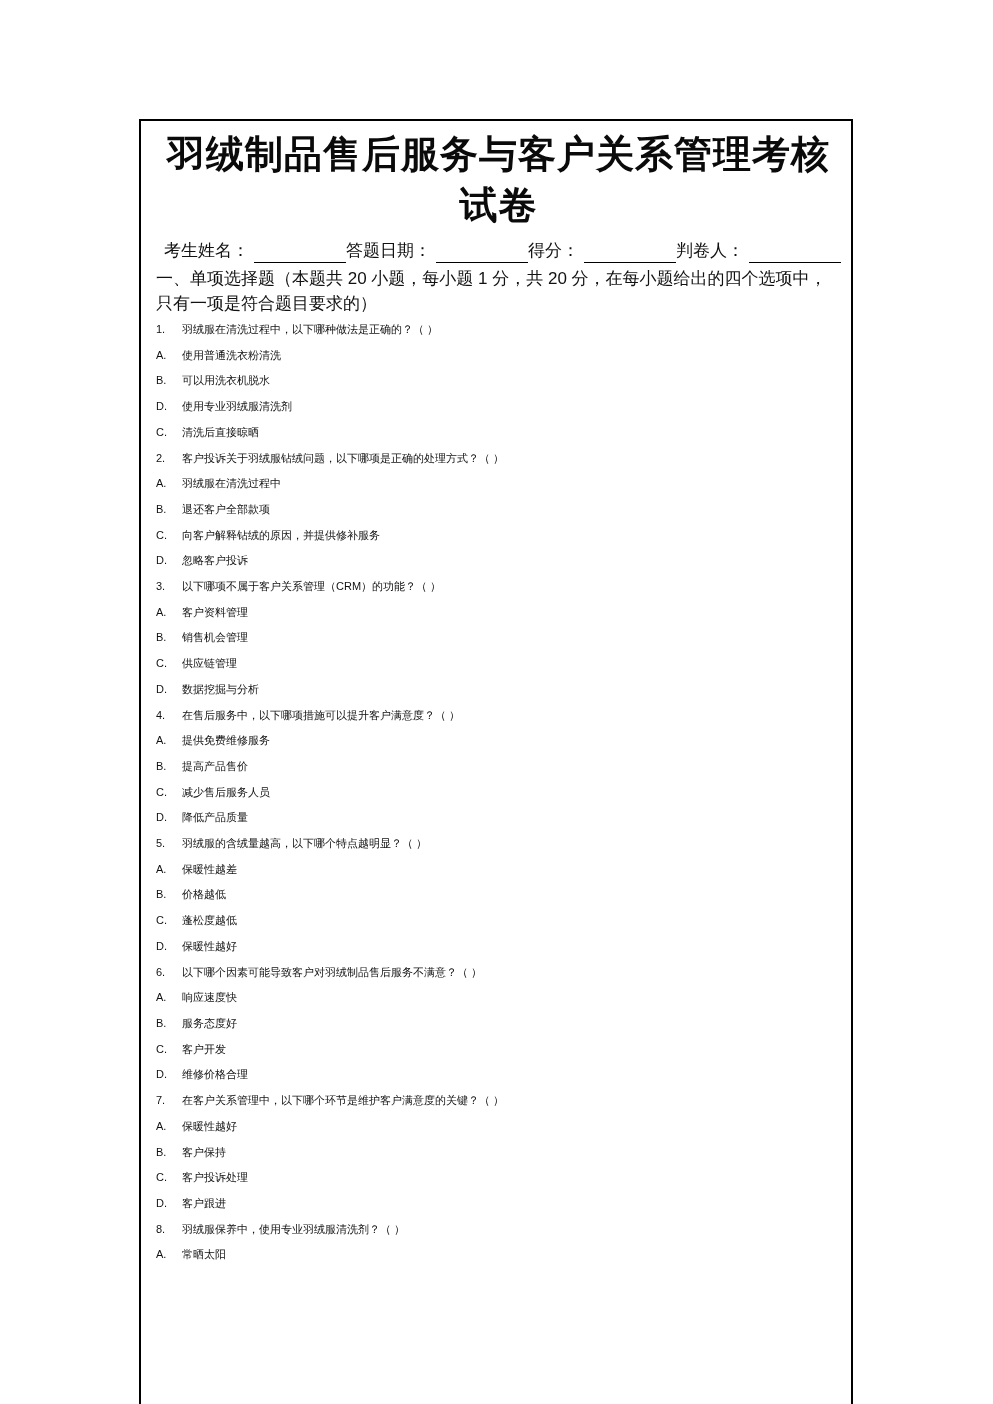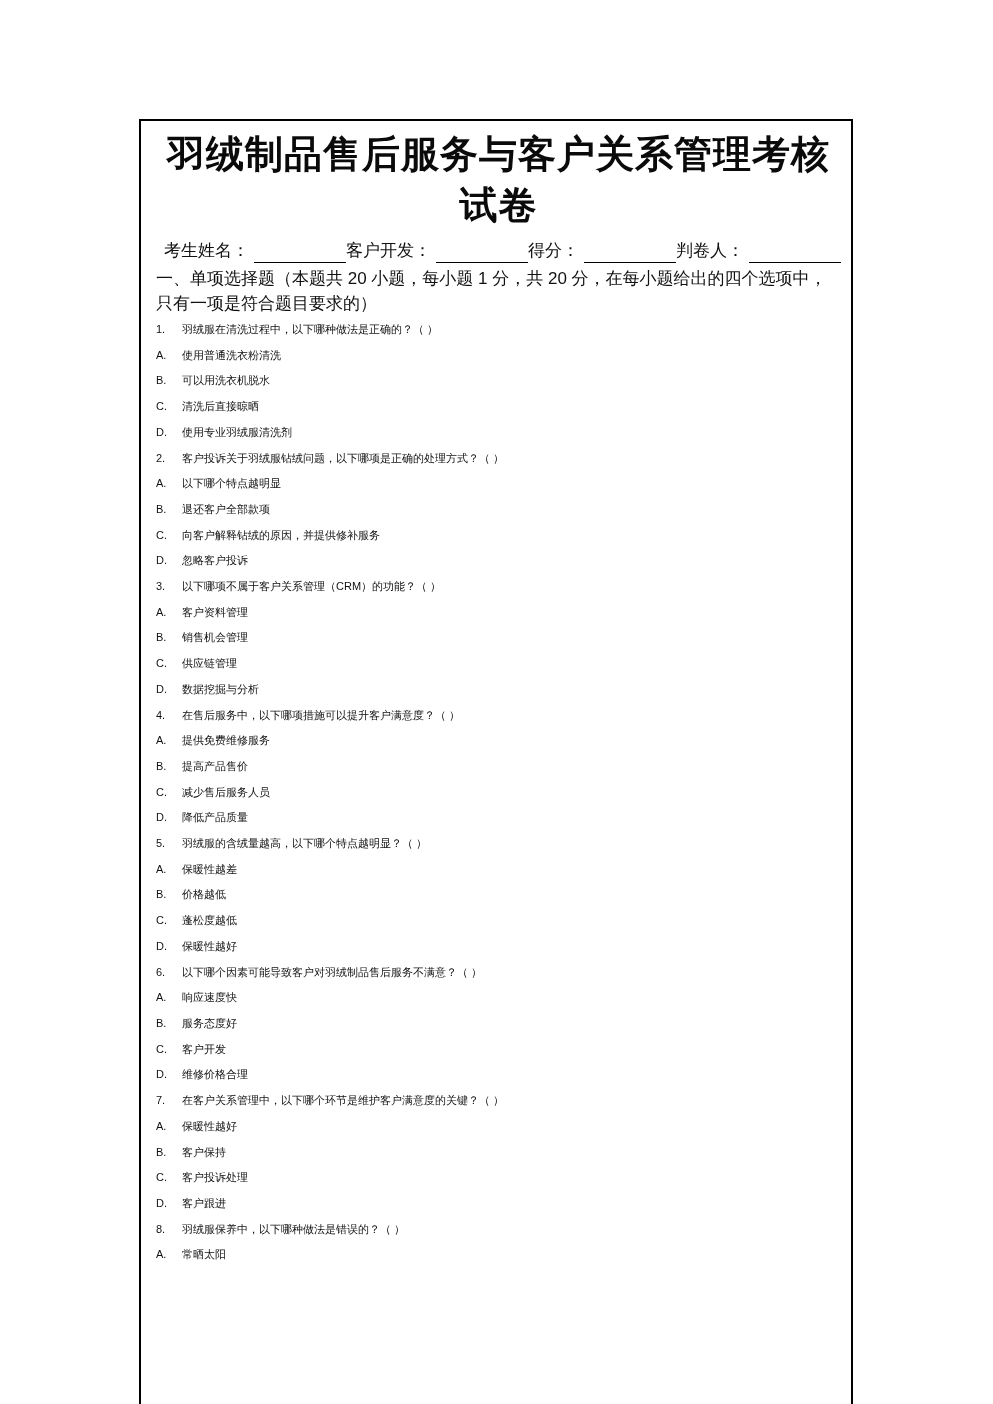--- a/index.html
+++ b/index.html
@@ -72,21 +72,21 @@
 <div class="paper">
   <h1 class="title">羽绒制品售后服务与客户关系管理考核试卷</h1>
 
   <div class="info-row">
   <span class="info-field">
         <span class="info-label">考生姓名：</span>
         <span class="blank-line"></span>
       </span>
 
   <span class="info-field">
-        <span class="info-label">客户开发：</span>
+        <span class="info-label">答题日期：</span>
         <span class="blank-line"></span>
       </span>
 
   <span class="info-field">
         <span class="info-label">得分：</span>
         <span class="blank-line"></span>
       </span>
 
   <span class="info-field">
         <span class="info-label">判卷人：</span>
@@ -97,29 +97,29 @@
   <p class="section-heading">一、单项选择题（本题共 20 小题，每小题 1 分，共 20 分，在每小题给出的四个选项中，只有一项是符合题目要求的）</p>
 
   <div class="questions">
   <div class="question-block">
     <div class="line question-line"><span class="prefix">1.</span><span class="text">羽绒服在清洗过程中，以下哪种做法是正确的？（  ）</span></div>
 
   <div class="line option-line"><span class="prefix">A.</span><span class="text">使用普通洗衣粉清洗</span></div>
 
   <div class="line option-line"><span class="prefix">B.</span><span class="text">可以用洗衣机脱水</span></div>
 
+  <div class="line option-line"><span class="prefix">D.</span><span class="text">使用专业羽绒服清洗剂</span></div>
+
   <div class="line option-line"><span class="prefix">C.</span><span class="text">清洗后直接晾晒</span></div>
-
-  <div class="line option-line"><span class="prefix">D.</span><span class="text">使用专业羽绒服清洗剂</span></div>
 </div>
 
   <div class="question-block">
     <div class="line question-line"><span class="prefix">2.</span><span class="text">客户投诉关于羽绒服钻绒问题，以下哪项是正确的处理方式？（  ）</span></div>
 
-  <div class="line option-line"><span class="prefix">A.</span><span class="text">以下哪个特点越明显</span></div>
+  <div class="line option-line"><span class="prefix">A.</span><span class="text">羽绒服在清洗过程中</span></div>
 
   <div class="line option-line"><span class="prefix">B.</span><span class="text">退还客户全部款项</span></div>
 
   <div class="line option-line"><span class="prefix">C.</span><span class="text">向客户解释钻绒的原因，并提供修补服务</span></div>
 
   <div class="line option-line"><span class="prefix">D.</span><span class="text">忽略客户投诉</span></div>
 </div>
 
   <div class="question-block">
     <div class="line question-line"><span class="prefix">3.</span><span class="text">以下哪项不属于客户关系管理（CRM）的功能？（  ）</span></div>
@@ -175,18 +175,18 @@
   <div class="line option-line"><span class="prefix">A.</span><span class="text">保暖性越好</span></div>
 
   <div class="line option-line"><span class="prefix">B.</span><span class="text">客户保持</span></div>
 
   <div class="line option-line"><span class="prefix">C.</span><span class="text">客户投诉处理</span></div>
 
   <div class="line option-line"><span class="prefix">D.</span><span class="text">客户跟进</span></div>
 </div>
 
   <div class="question-block">
-    <div class="line question-line"><span class="prefix">8.</span><span class="text">羽绒服保养中，以下哪种做法是错误的？（  ）</span></div>
+    <div class="line question-line"><span class="prefix">8.</span><span class="text">羽绒服保养中，使用专业羽绒服清洗剂？（  ）</span></div>
 
   <div class="line option-line"><span class="prefix">A.</span><span class="text">常晒太阳</span></div>
 </div>
 </div>
 </div>
 
 </body></html>

